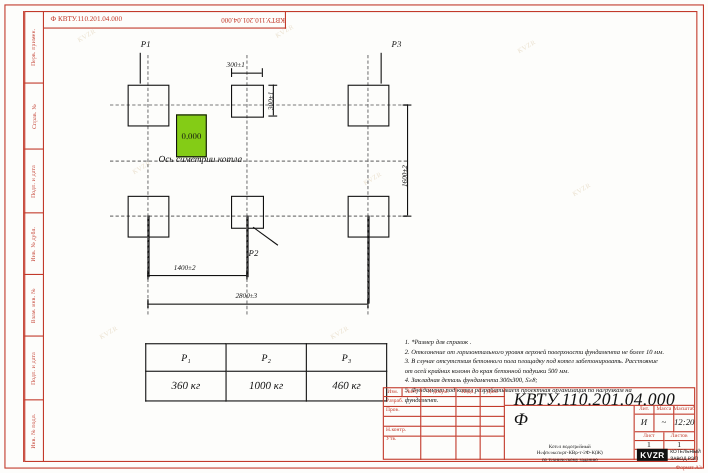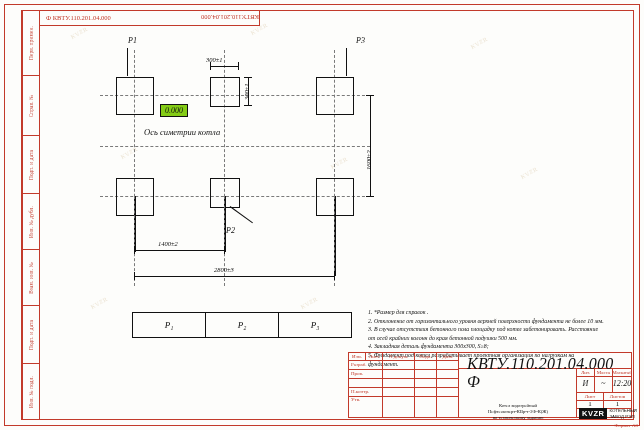--- a/index.html
+++ b/index.html
@@ -20,23 +20,23 @@
   .wm{position:absolute;font-size:6px;color:#ece3d2;letter-spacing:.5px;transform:rotate(-30deg);user-select:none;}
 
   
   .dash{position:absolute;border-top:1px dashed #7a7a7a;}
   .dashv{position:absolute;border-left:1px dashed #7a7a7a;}
   .pad{position:absolute;border:1.3px solid #111;background:transparent;}
   .lbl{position:absolute;font-size:8px;font-style:italic;color:#111;white-space:nowrap;}
   .ln{position:absolute;background:#111;height:1px;}
   .lnv{position:absolute;background:#111;width:1px;}
   .dim{position:absolute;font-size:6.5px;font-style:italic;color:#111;white-space:nowrap;}
-  .box000{position:absolute;border:1px solid #111;font-size:8px;font-style:italic;padding:1px 4px;background:#84cc16;}
+  .box000{position:absolute;border:1px solid #111;font-size:8px;padding:14px 4px;background:#84cc16;}
   .notes{position:absolute;font-size:5.9px;line-height:8.6px;color:#111;width:236px;font-style:italic;}
-  .axis{position:absolute;font-size:8.5px;font-style:italic;}
+  .axis{position:absolute;font-size:8.5px;font-style:italic;margin-top:12px;}
 
   
   .ptab{position:absolute;border-collapse:collapse;}
   .ptab td{border:1px solid #111;text-align:center;font-style:italic;}
   .ptab .h{height:22px;width:70px;font-size:9px;}
   .ptab .v{height:24px;width:70px;font-size:10px;}
 
   
   .tb{position:absolute;left:348px;top:352px;width:284px;height:66px;border:1.2px solid #c23a2b;box-sizing:border-box;font-size:5px;color:#c23a2b;}
   .tb .cell{position:absolute;box-sizing:border-box;border-right:1px solid #c23a2b;border-bottom:1px solid #c23a2b;
@@ -160,20 +160,25 @@
     <div>5. Фундамент под котел разрабатывает проектная организация по нагрузкам на фундамент.</div>
   </div>
 
   <table class="ptab" style="left:132px;top:312px;">
     <tbody>
         <tr>
       <td class="h">P₁</td>
       <td class="h">P₂</td>
       <td class="h">P₃</td>
     </tr>
+    <tr>
+      <td class="v">360 кг</td>
+      <td class="v">1000 кг</td>
+      <td class="v">460 кг</td>
+    </tr>
   </tbody>
     </table>
 
   <div class="tb">
 
     <div class="cell" style="left:0;top:0;width:17px;height:8px;">Изм.</div>
     <div class="cell" style="left:17px;top:0;width:17px;height:8px;">Лист</div>
     <div class="cell" style="left:34px;top:0;width:32px;height:8px;">N докум.</div>
     <div class="cell" style="left:66px;top:0;width:22px;height:8px;">Подп.</div>
     <div class="cell" style="left:88px;top:0;width:22px;height:8px;">Дата</div>

